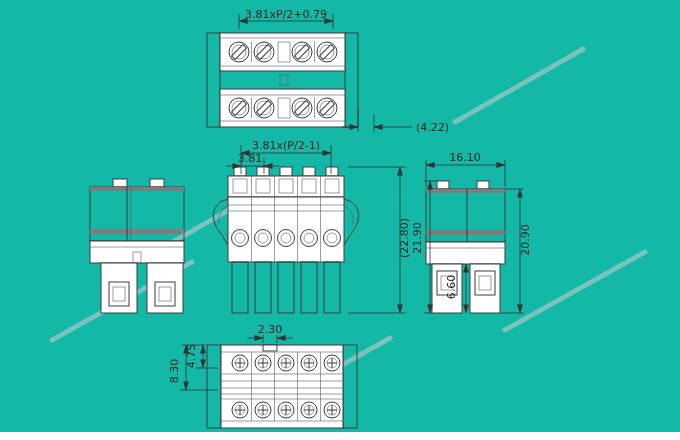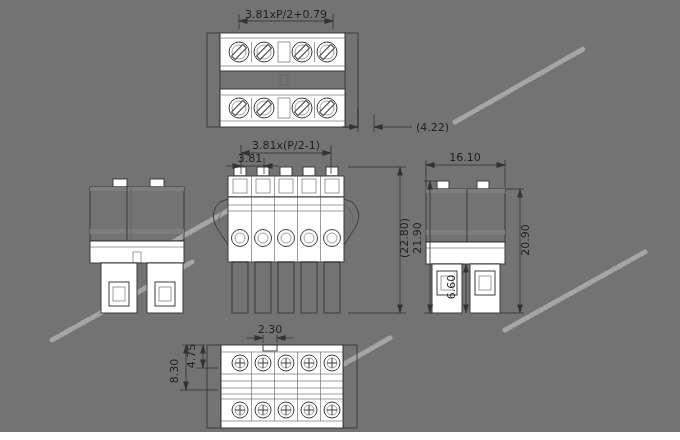--- a/index.html
+++ b/index.html
@@ -1,16 +1,16 @@
 <!DOCTYPE html>
 <html><head>
 <meta charset="utf-8">
 <style>
   html,body{margin:0;padding:0;background:#fff;}
-  .canvas{position:relative;width:680px;height:432px;background:#737373;overflow:hidden;
+  .canvas{position:relative;width:680px;height:432px;background:#14b8a6;overflow:hidden;
           font-family:"DejaVu Sans",sans-serif;}
   svg{position:absolute;left:0;top:0;}
   .outline{fill:none;stroke:#3c3c3c;stroke-width:1;}
   .outline-f{fill:#ffffff;stroke:#3c3c3c;stroke-width:1;}
   .thin{fill:none;stroke:#5a5a5a;stroke-width:0.6;}
   .band{fill:#7d7d7d;stroke:none;}
   .dim{fill:none;stroke:#333333;stroke-width:0.8;}
   text.dimlabel{font-family:"DejaVu Sans",sans-serif;font-size:11px;fill:#1f1f1f;}
   .wm{stroke:#cfcfcf;stroke-width:5;stroke-dasharray:2 3;opacity:.55;stroke-linecap:round;}
 </style>

